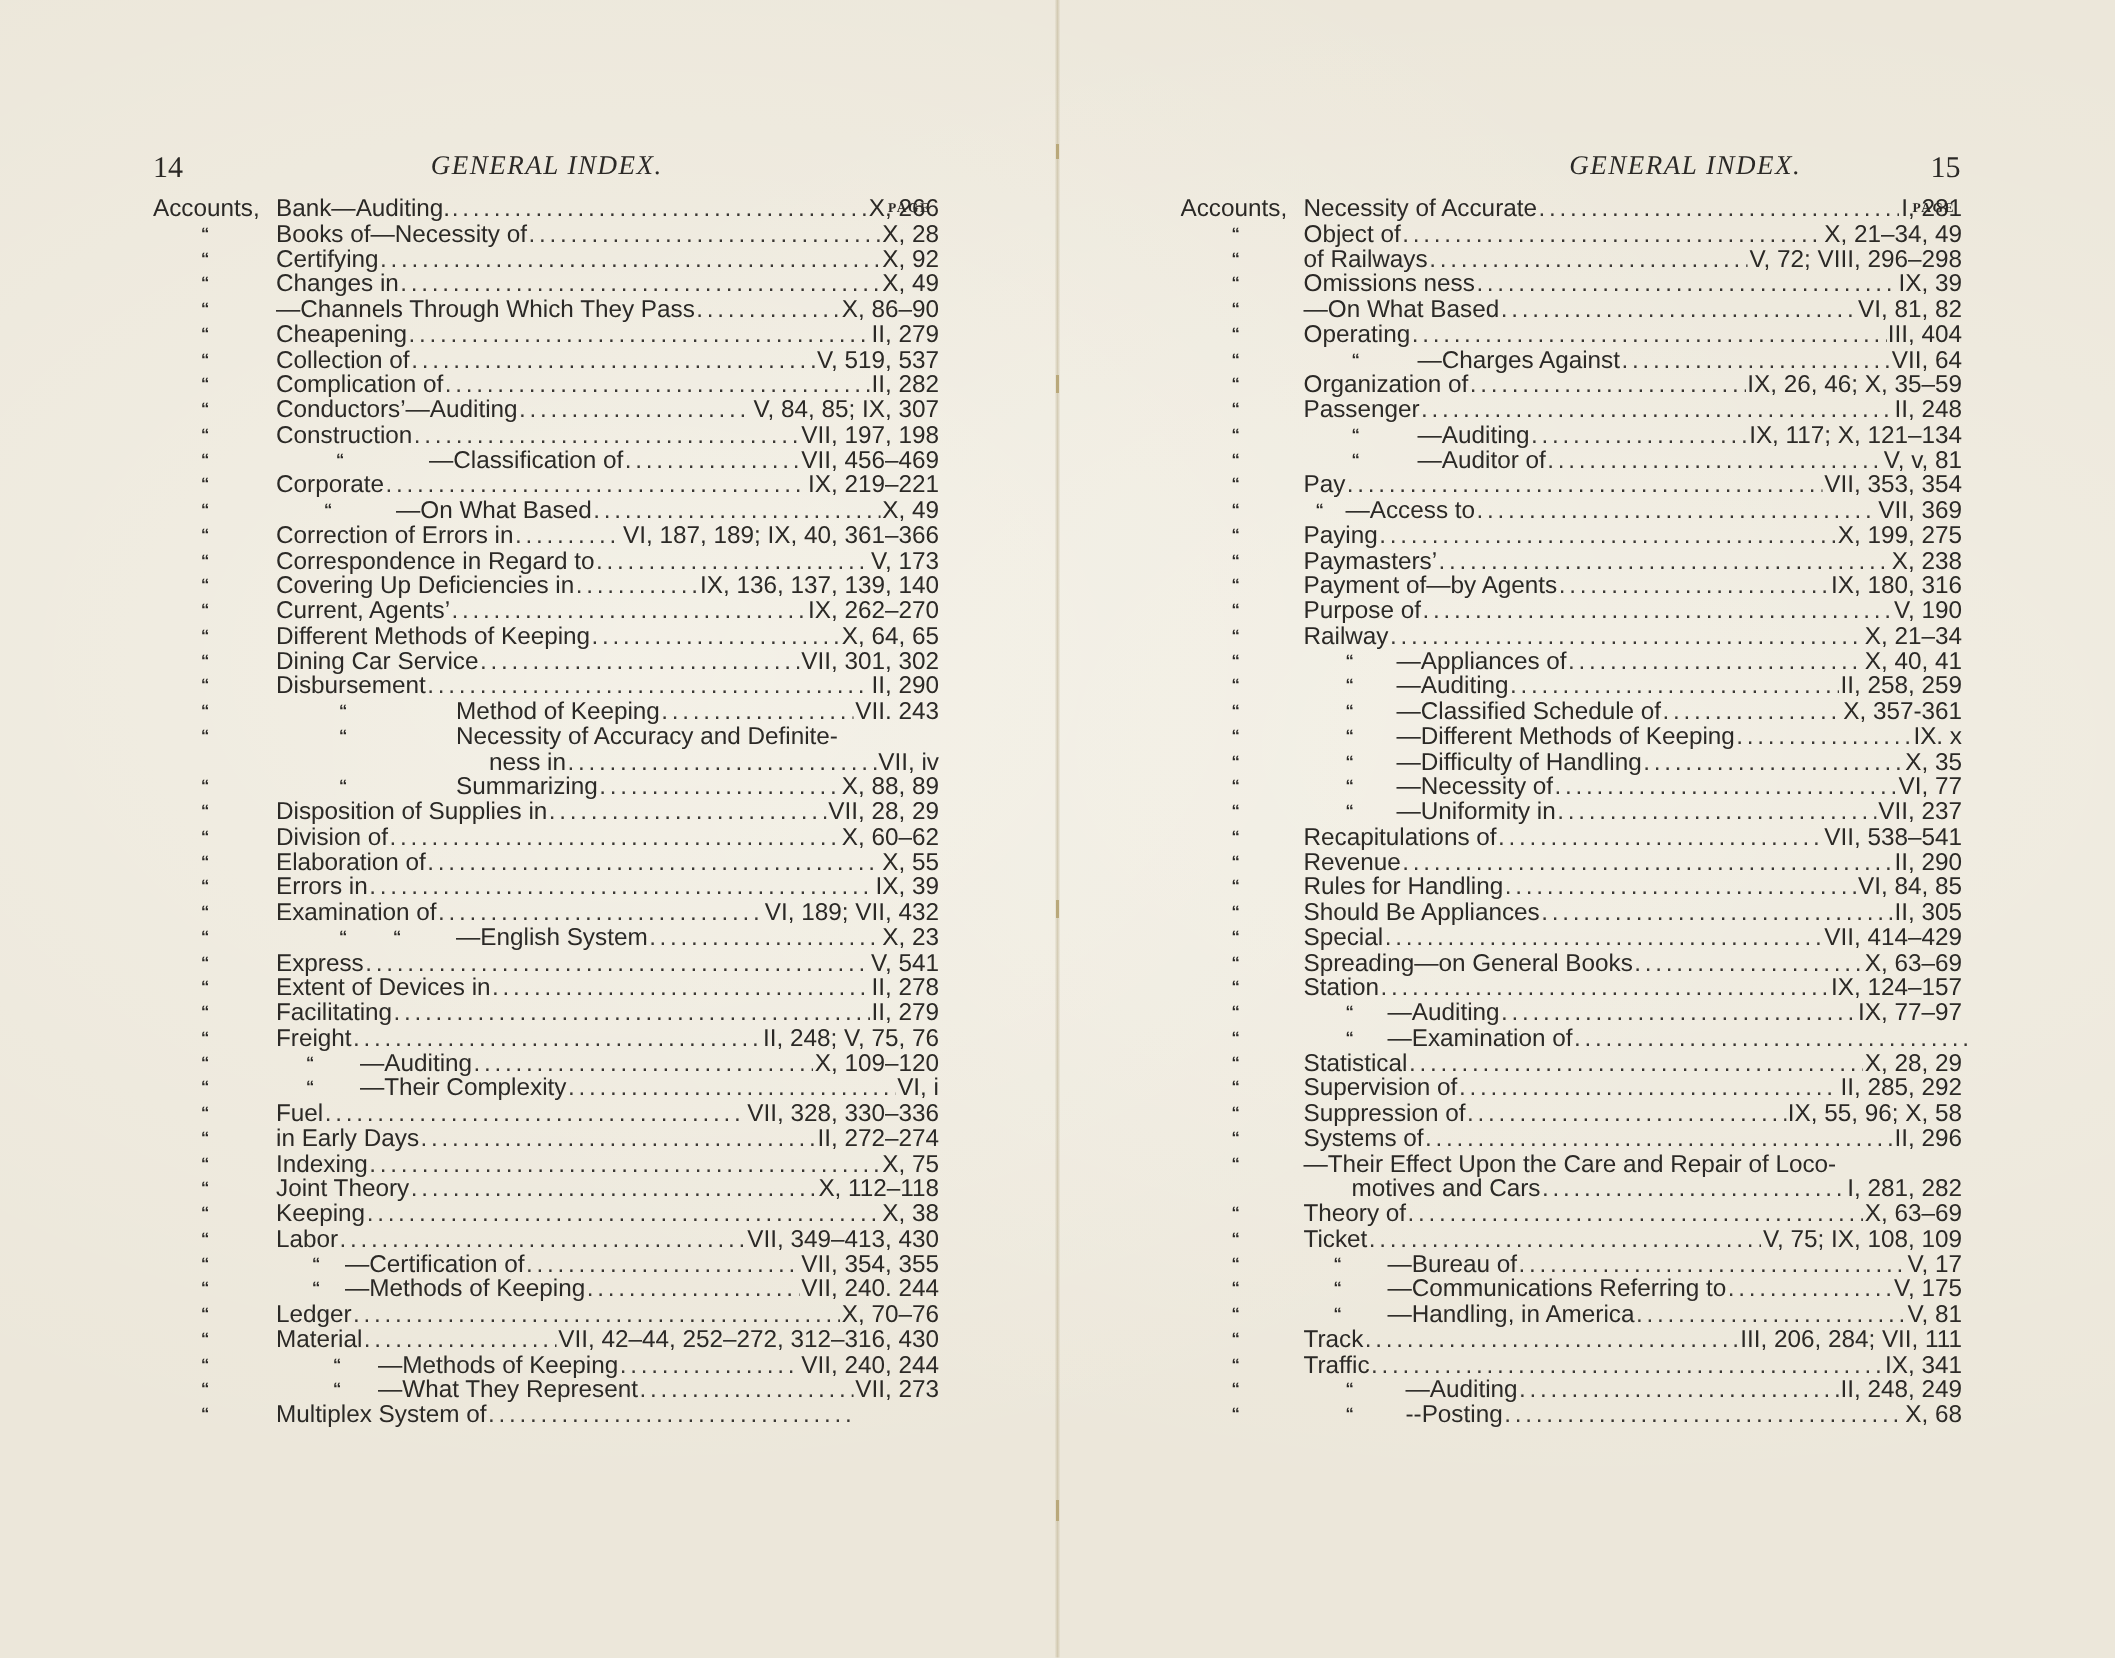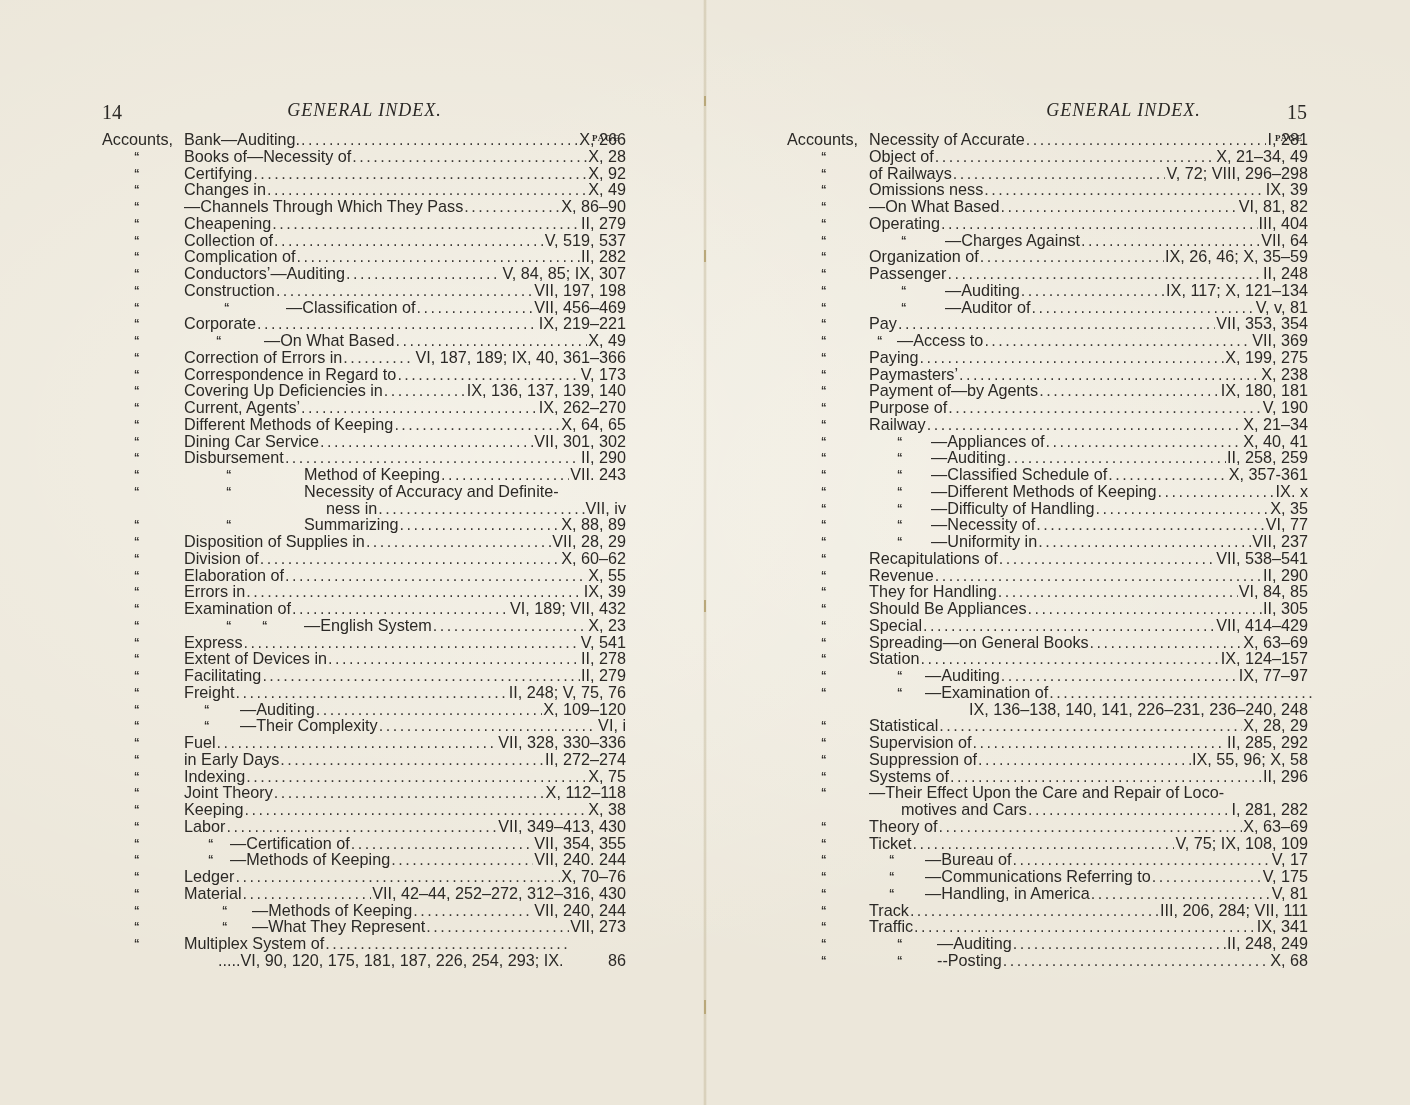--- a/index.html
+++ b/index.html
@@ -420,26 +420,20 @@
           <span class="ditto" style="left: 120px; white-space: pre;">“</span>
           <span class="label">—What They Represent</span>
           <span class="dots">....................................................................................................</span>
           <span class="ref">VII, 273</span>
         </div>
         <div class="line">
           <span class="lead" style="width: 82px;"></span>
           <span class="ditto" style="left: 32px;">“</span>
           <span class="label">Multiplex System of</span>
           <span class="dots" style="flex: 0 0 auto; width: 245.6px;">....................................................................................................</span>
-        </div>
-        <div class="line">
-          <span class="lead" style="width: 116px;"></span>
-          <span class="label">.....VI, 90, 120, 175, 181, 187, 226, 254, 293; IX.</span>
-          <span class="dots"></span>
-          <span class="ref">86</span>
         </div>
       </div>
   </div>
 
   <div class="spine"></div>
   <div class="spine-thread" style="top:96px;height:10px;"></div>
   <div class="spine-thread" style="top:250px;height:12px;"></div>
   <div class="spine-thread" style="top:600px;height:12px;"></div>
   <div class="spine-thread" style="top:1000px;height:14px;"></div>
 
@@ -556,21 +550,21 @@
           <span class="ditto" style="left: 34px;">“</span>
           <span class="label">Paymasters’</span>
           <span class="dots">....................................................................................................</span>
           <span class="ref">X, 238</span>
         </div>
         <div class="line">
           <span class="lead" style="width: 82px;"></span>
           <span class="ditto" style="left: 34px;">“</span>
           <span class="label">Payment of—by Agents</span>
           <span class="dots">....................................................................................................</span>
-          <span class="ref">IX, 180, 181</span>
+          <span class="ref">IX, 180, 316</span>
         </div>
         <div class="line">
           <span class="lead" style="width: 82px;"></span>
           <span class="ditto" style="left: 34px;">“</span>
           <span class="label">Purpose of</span>
           <span class="dots">....................................................................................................</span>
           <span class="ref">V, 190</span>
         </div>
         <div class="line">
           <span class="lead" style="width: 82px;"></span>
@@ -645,21 +639,21 @@
         <div class="line">
           <span class="lead" style="width: 82px;"></span>
           <span class="ditto" style="left: 34px;">“</span>
           <span class="label">Revenue</span>
           <span class="dots">....................................................................................................</span>
           <span class="ref">II, 290</span>
         </div>
         <div class="line">
           <span class="lead" style="width: 82px;"></span>
           <span class="ditto" style="left: 34px;">“</span>
-          <span class="label">They for Handling</span>
+          <span class="label">Rules for Handling</span>
           <span class="dots">....................................................................................................</span>
           <span class="ref">VI, 84,  85</span>
         </div>
         <div class="line">
           <span class="lead" style="width: 82px;"></span>
           <span class="ditto" style="left: 34px;">“</span>
           <span class="label">Should Be Appliances</span>
           <span class="dots">....................................................................................................</span>
           <span class="ref">II, 305</span>
         </div>
@@ -691,26 +685,20 @@
           <span class="label">—Auditing</span>
           <span class="dots">....................................................................................................</span>
           <span class="ref">IX, 77–97</span>
         </div>
         <div class="line">
           <span class="lead" style="width: 138px;"></span>
           <span class="ditto" style="left: 34px;">“</span>
           <span class="ditto" style="left: 110px; white-space: pre;">“</span>
           <span class="label">—Examination of</span>
           <span class="dots" style="flex: 0 0 auto; width: 266px;">....................................................................................................</span>
-        </div>
-        <div class="line">
-          <span class="lead" style="width: 182px;"></span>
-          <span class="label">IX, 136–138, 140, 141, 226–231, 236–240,</span>
-          <span class="dots"></span>
-          <span class="ref">248</span>
         </div>
         <div class="line">
           <span class="lead" style="width: 82px;"></span>
           <span class="ditto" style="left: 34px;">“</span>
           <span class="label">Statistical</span>
           <span class="dots">....................................................................................................</span>
           <span class="ref">X, 28,  29</span>
         </div>
         <div class="line">
           <span class="lead" style="width: 82px;"></span>

